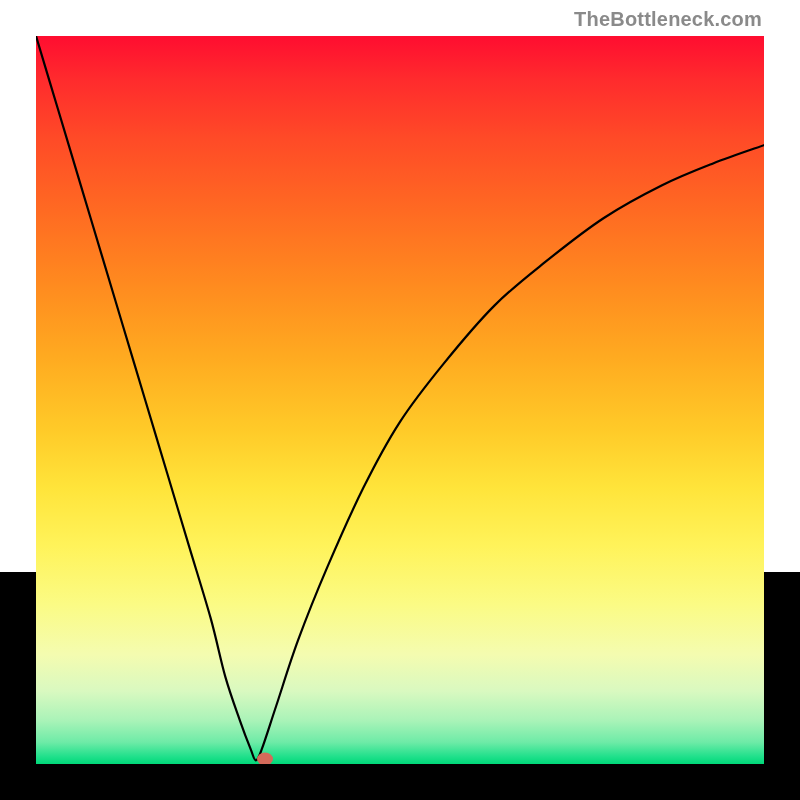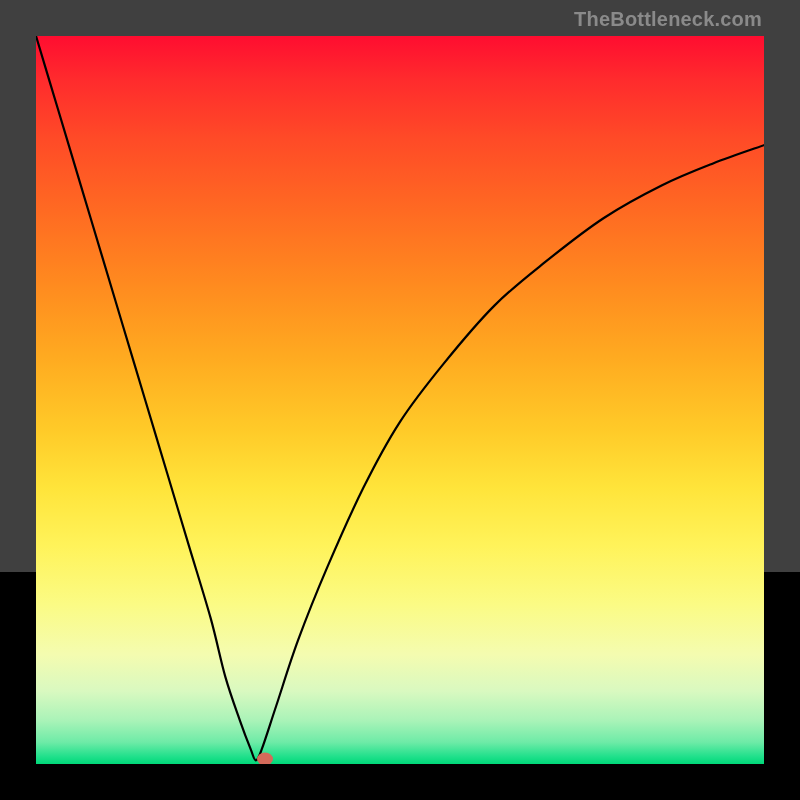--- a/index.html
+++ b/index.html
@@ -10,21 +10,21 @@
     background: #000;
     overflow: hidden;
     font-family: Arial, Helvetica, sans-serif;
   }
   .frame {
     position: absolute;
     left: 0;
     top: 0;
     width: 800px;
     height: 572px;
-    background: #404040;
+    background: #ffffff;
   }
   .plot {
     position: absolute;
     left: 36px;
     top: 36px;
     width: 728px;
     height: 728px;
     
     background: linear-gradient(to bottom,
       #ff0d30 0%,

